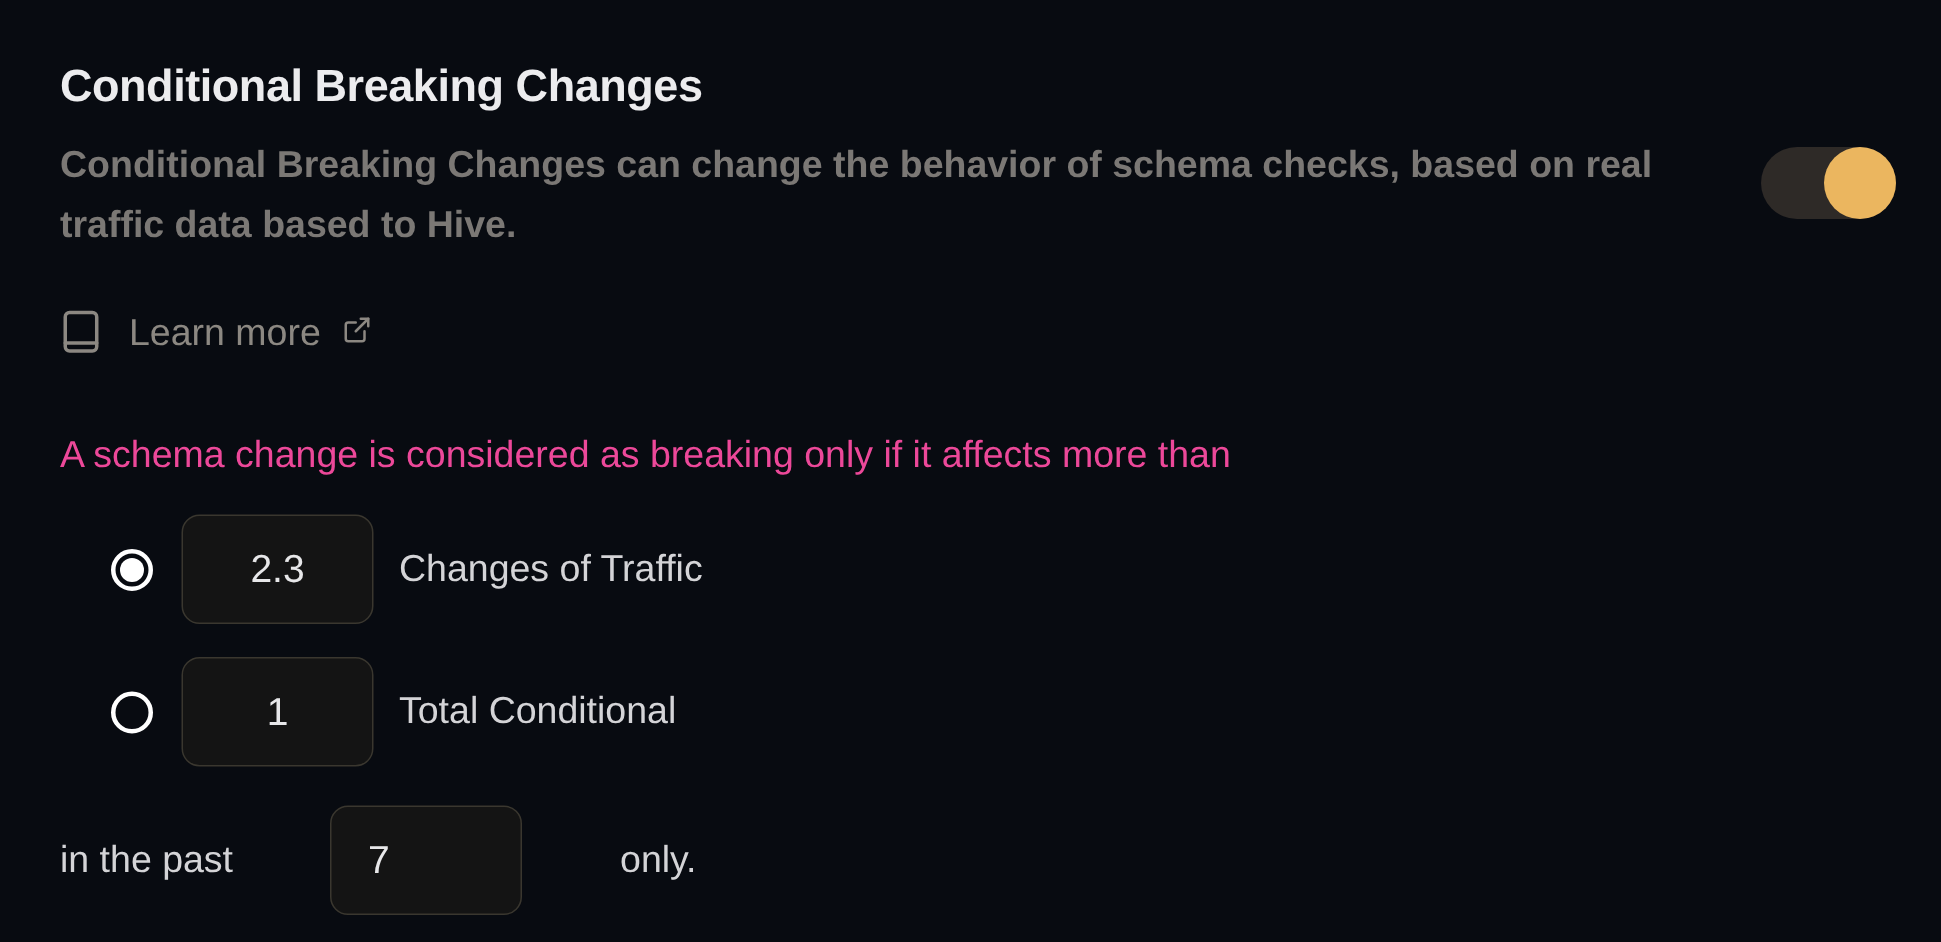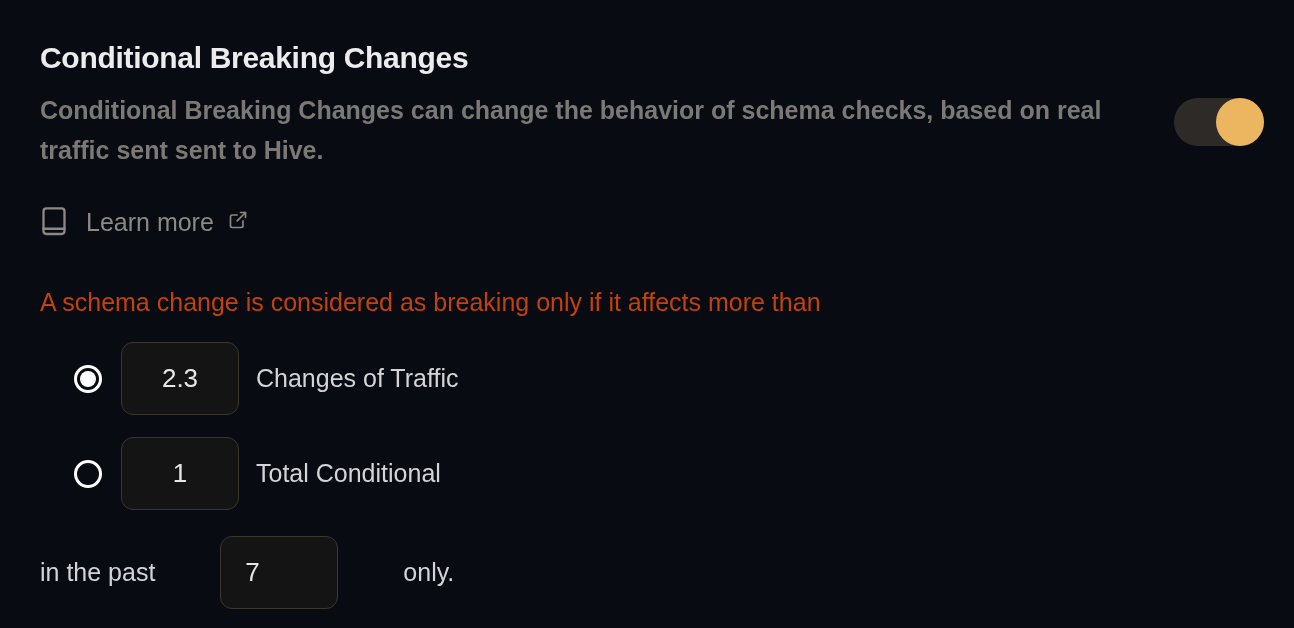--- a/index.html
+++ b/index.html
@@ -60,21 +60,21 @@
     cursor: pointer;
   }
   .learn-more .book { width: 28px; height: 32px; margin-right: 18px; }
   .learn-more .ext { width: 20px; height: 20px; margin-left: 14px; margin-top: -4px; }
   .learn-more svg { stroke: #8c8882; fill: none; stroke-width: 2; stroke-linecap: round; stroke-linejoin: round; display: block; }
 
   .intro {
     margin-top: 44px;
     font-size: 25px;
     line-height: 32px;
-    color: #c2410c;
+    color: #ec4899;
   }
 
   .option-row { display: flex; align-items: center; margin-top: 24px; }
   .option-row + .option-row { margin-top: 22px; }
 
   .radio {
     width: 28px;
     height: 28px;
     margin-left: 34px;
     flex-shrink: 0;
@@ -86,21 +86,21 @@
   }
   .radio[data-checked="true"]::after {
     content: "";
     position: absolute;
     inset: 3px;
     border-radius: 50%;
     background: #ffffff;
   }
 
   .num-input {
-    width: 118px;
+    width: 128px;
     height: 73px;
     margin-left: 19px;
     background: #141414;
     border: 1px solid #3a372f;
     border-radius: 12px;
     color: #e7e7e9;
     font-family: "Liberation Sans", "DejaVu Sans", sans-serif;
     font-size: 26px;
     text-align: center;
     outline: none;
@@ -118,21 +118,21 @@
 </head>
 <body>
 
 <div class="panel">
 
   <h1 class="title">Conditional Breaking Changes</h1>
 
   <div class="header-row">
     <div class="description">
       <div>Conditional Breaking Changes can change the behavior of schema checks, based on real</div>
-      <div>traffic sent sent to Hive.</div>
+      <div>traffic data based to Hive.</div>
     </div>
     <div class="toggle" data-state="on">
       <div class="knob"></div>
     </div>
   </div>
 
   <a class="learn-more">
     <span class="book">
       <svg viewBox="0 0 24 26">
         <rect x="3" y="2" width="18" height="22" rx="2.5"></rect>

